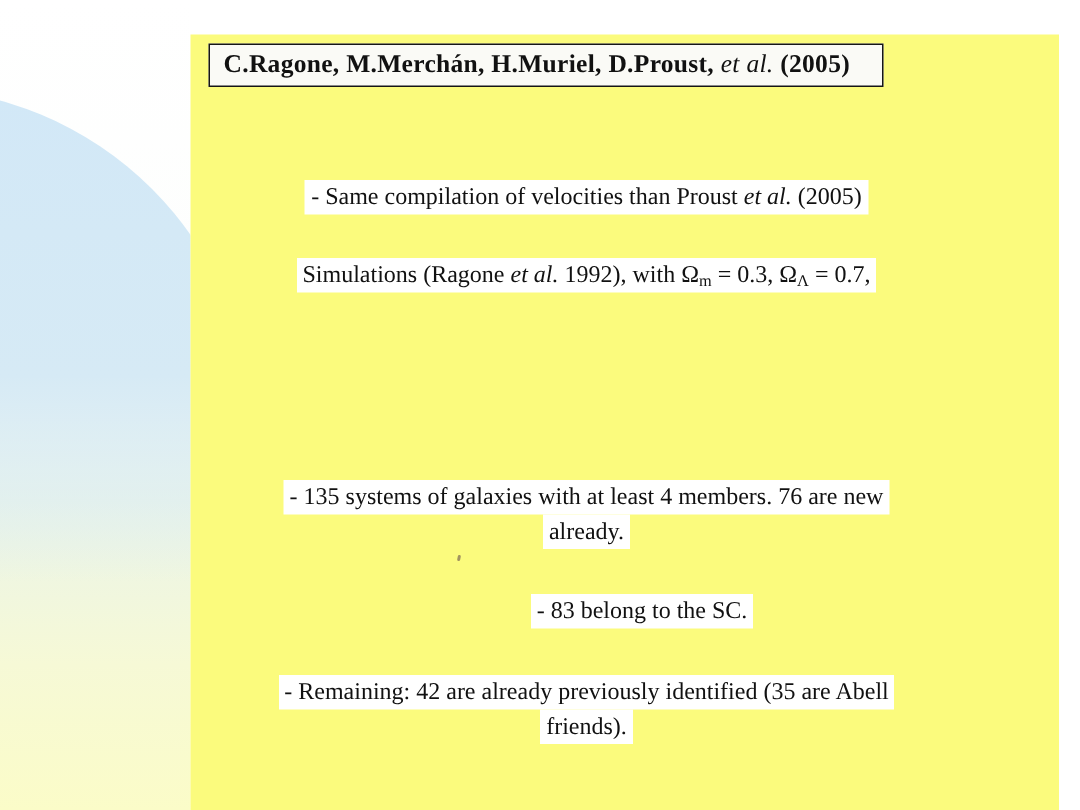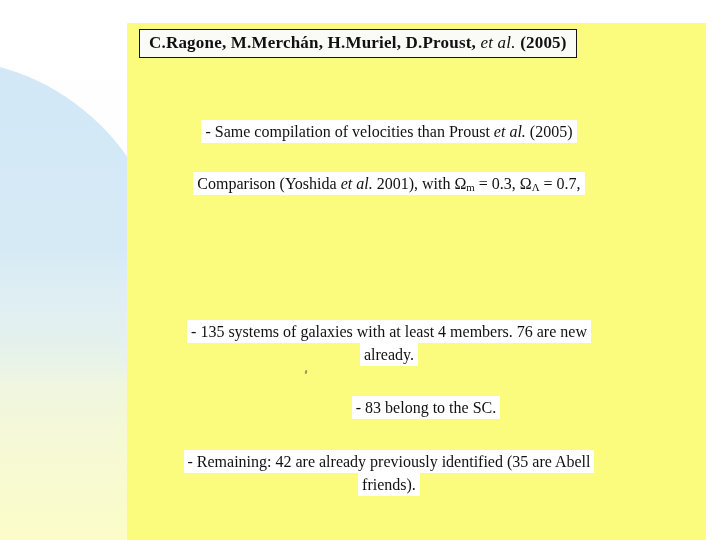--- a/index.html
+++ b/index.html
@@ -37,31 +37,31 @@
     position: absolute; left: 127px; top: 23px;
     width: 579px; height: 517px;
     background: var(--yellow, #fbfb7d);
   }
 
   .title-box {
     position: absolute; left: 12px; top: 6px;
     display: inline-block;
     background: var(--box-bg, #fafaf6);
     border: 1px solid var(--box-border, #161616);
-    padding: 3px 9px 4px 9px;
+    padding: 3px 21px 4px 9px;
     font-size: 17px; font-weight: 700;
     letter-spacing: 0.2px;
     white-space: nowrap;
     line-height: 20px;
   }
   .title-box .i { font-weight: 400; }
 
   .content {
-    position: absolute; left: 16px; top: 0;
-    width: 492px; height: 517px;
+    position: absolute; left: 0; top: 0;
+    width: 492px; height: 517px; padding-left: 36px;
   }
   .bullet { position: absolute; left: 0; width: 100%; }
   .line {
     display: flex; justify-content: center;
     white-space: nowrap;
     line-height: 23px;
     font-size: 16px;
   }
   .halo {
     background: var(--halo, #ffffff);
@@ -88,21 +88,21 @@
 <div class="slide">
   <div class="title-box" id="title-box"><span>C.Ragone, M.Merchán, H.Muriel, D.Proust, </span><span class="i">et al.</span><span> (2005)</span></div>
   <div class="content" id="content">
       <div class="bullet" style="top: 97px;">
         <div class="line">
           <span class="halo"><span>- Same compilation of velocities than Proust </span><span class="i">et al.</span><span> (2005)</span></span>
         </div>
       </div>
       <div class="bullet" style="top: 149px;">
         <div class="line">
-          <span class="halo"><span>Comparison (Yoshida </span><span class="i">et al.</span><span> 2001), with Ω</span><sub>m</sub><span> = 0.3, Ω</span><sub>Λ</sub><span> = 0.7,</span></span>
+          <span class="halo"><span>Simulations (Ragone </span><span class="i">et al.</span><span> 1992), with Ω</span><sub>m</sub><span> = 0.3, Ω</span><sub>Λ</sub><span> = 0.7,</span></span>
         </div>
       </div>
       <div class="bullet" style="top: 297px;">
         <div class="line">
           <span class="halo"><span>- 135 systems of galaxies with at least 4 members. 76 are new</span></span>
         </div>
         <div class="line">
           <span class="halo"><span>already.</span></span>
         </div>
       </div>

